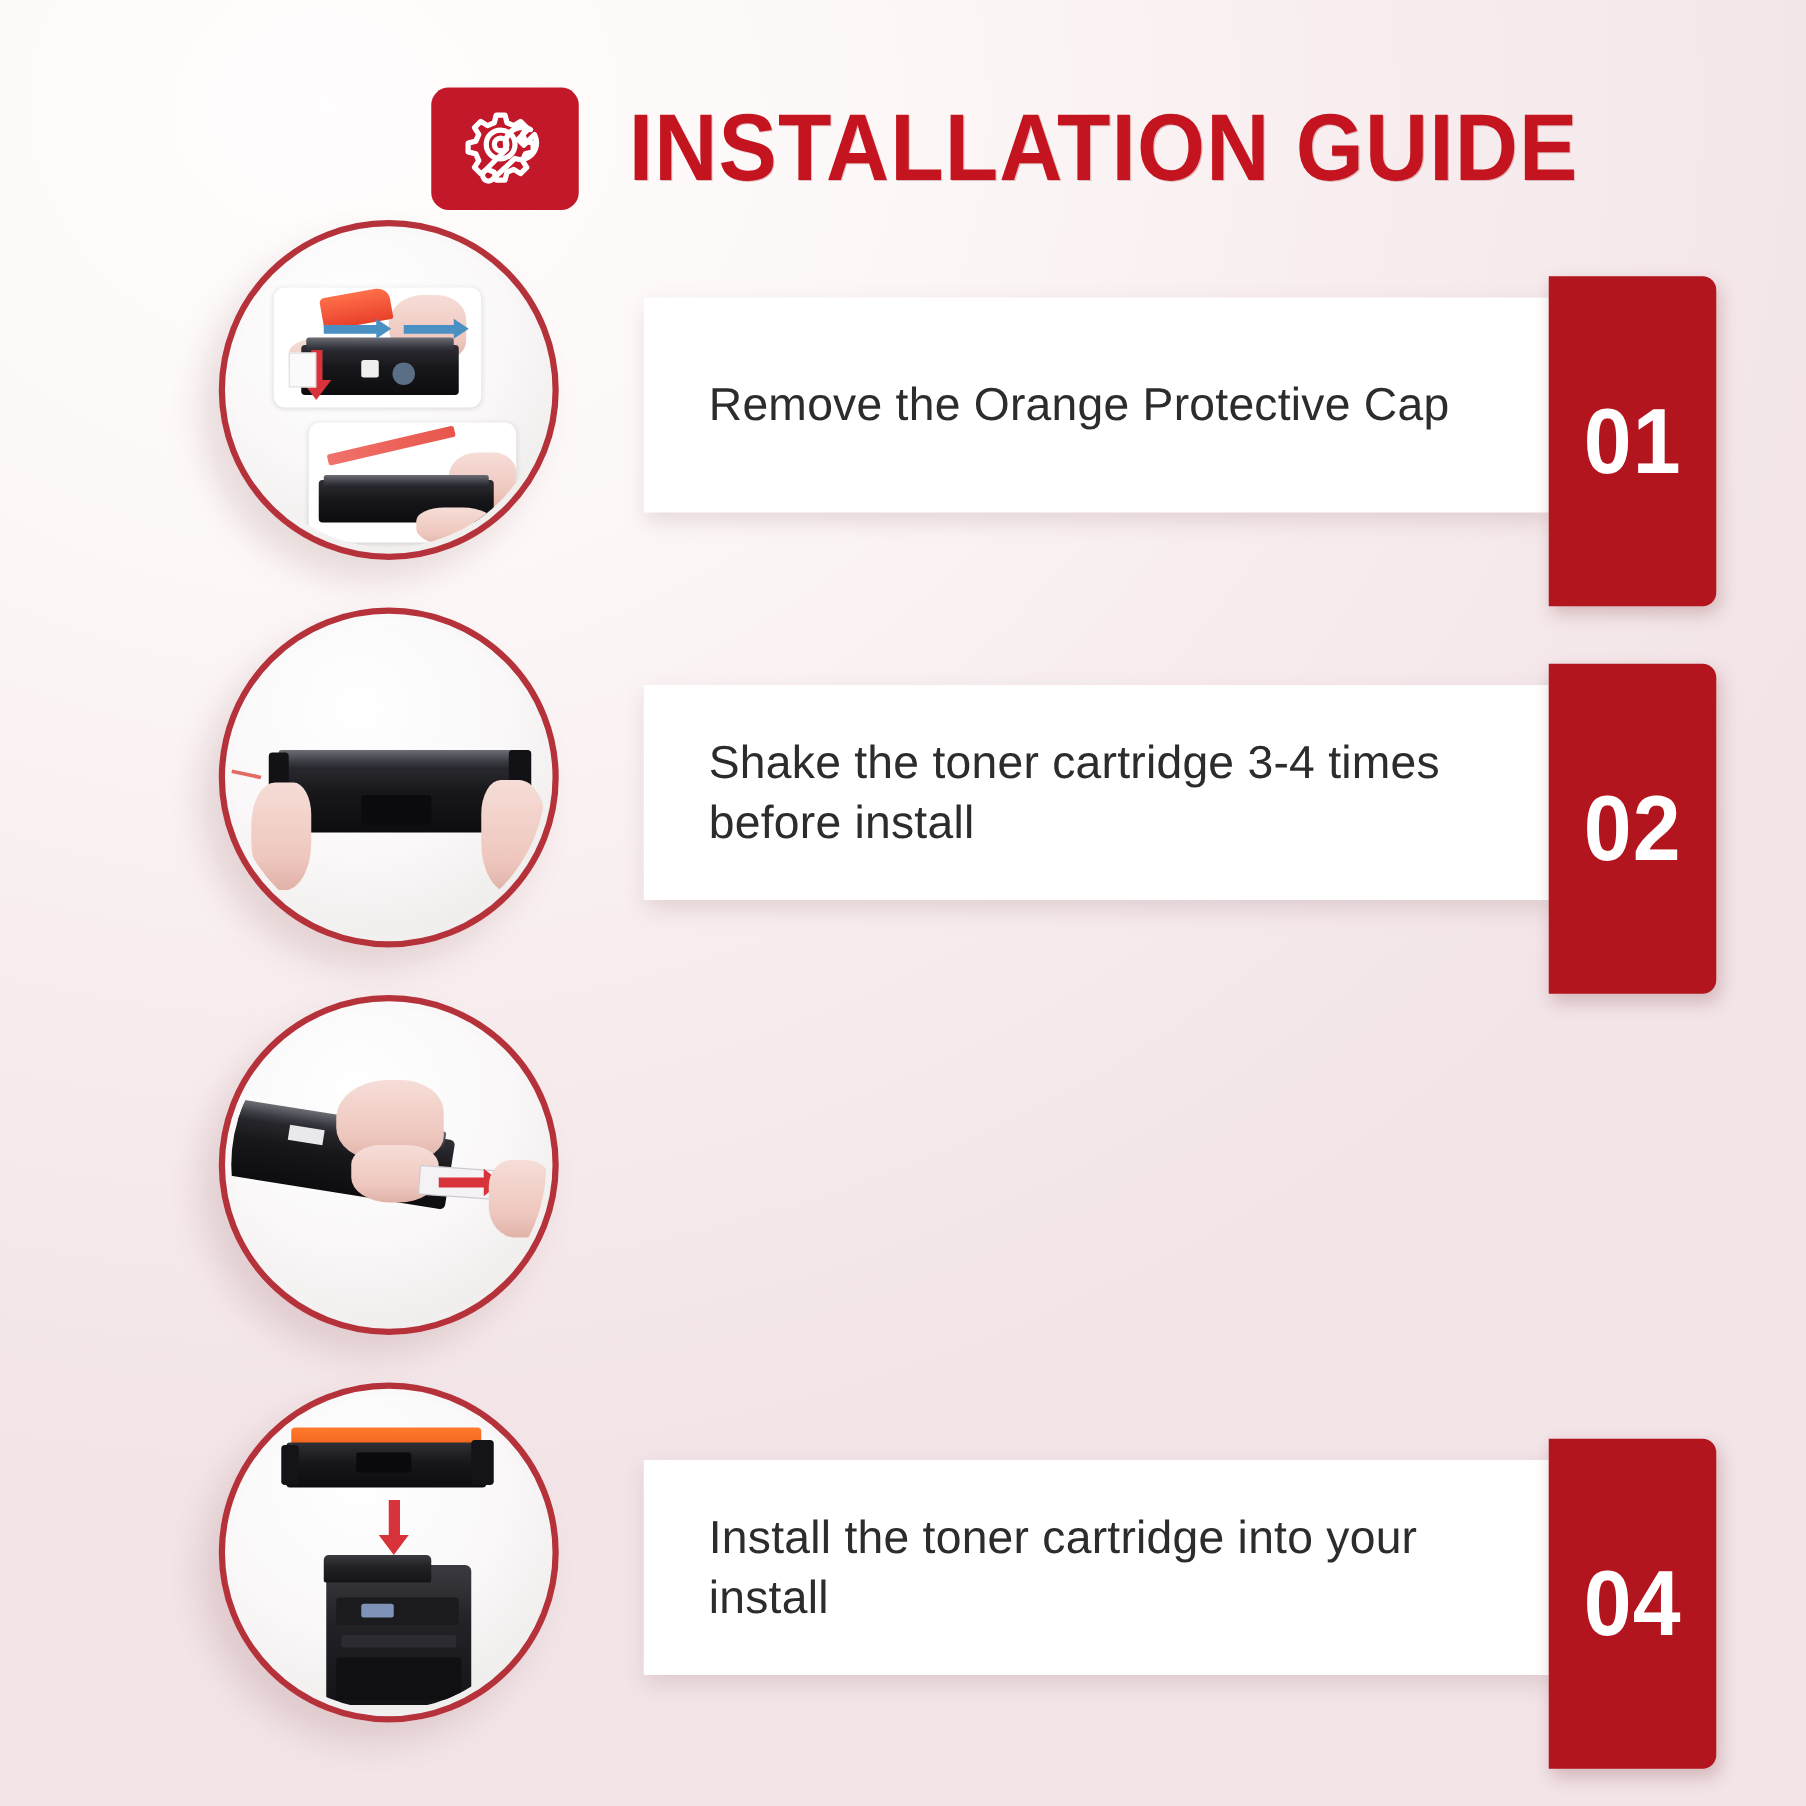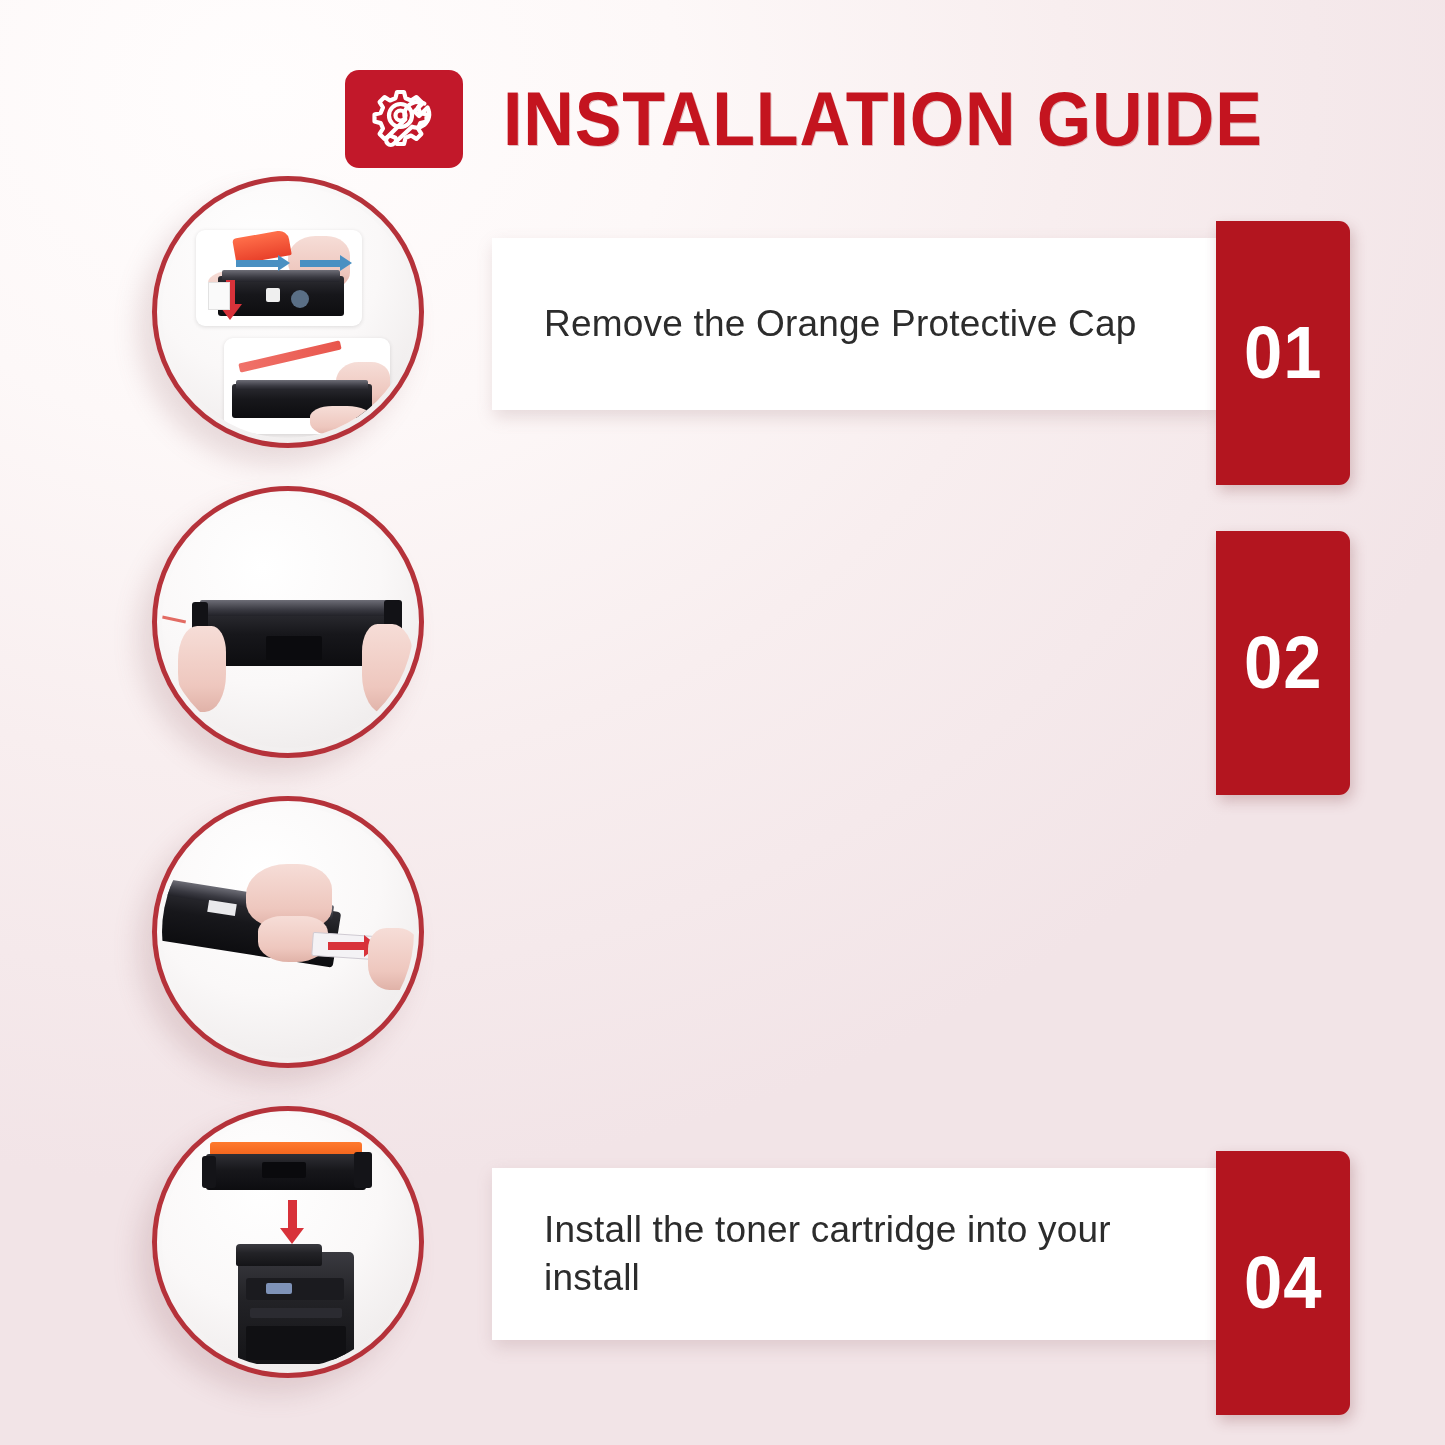--- a/index.html
+++ b/index.html
@@ -60,20 +60,21 @@
   
   .steps {
     position: absolute;
     left: 0;
     top: 170px;
     width: 1445px;
   }
   .step {
     position: relative;
     height: 310px;
+    margin-left: 23px;
   }
 
   
   .photo-circle {
     position: absolute;
     left: 152px;
     top: 6px;
     width: 272px;
     height: 272px;
     border-radius: 50%;
@@ -303,20 +304,23 @@
             <div style="position:absolute; left:104px; top:140px; width:56px; height:24px; background:#0b0b0e; border-radius:2px;"></div>
             <div style="position:absolute; left:30px; top:106px; width:16px; height:48px; background:#121216; border-radius:3px;"></div>
             <div style="position:absolute; left:222px; top:104px; width:18px; height:50px; background:#121216; border-radius:3px;"></div>
             <div class="hand" style="left:16px; top:130px; width:48px; height:86px; border-radius:40% 30% 44% 46%;"></div>
             <div class="hand" style="left:200px; top:128px; width:52px; height:90px; border-radius:30% 42% 46% 44%;"></div>
             <div style="position:absolute; left:0px; top:122px; width:24px; height:3px; background:#e26b63; transform:rotate(12deg);"></div>
           </div>
         </div>
       </div>
 
+      <div class="card">
+        <div class="card-text">Shake the toner cartridge 3-4 times before install</div>
+      </div>
       <div class="num-block">
         <span class="num-text">02</span>
       </div>
     </div>
 
     <div class="step">
       <div class="photo-circle">
         <div class="photo-inner">
           <div class="ill">
             <div class="cart-body" style="left:-4px; top:92px; width:180px; height:56px; border-radius:4px; transform:rotate(9deg);"></div>

